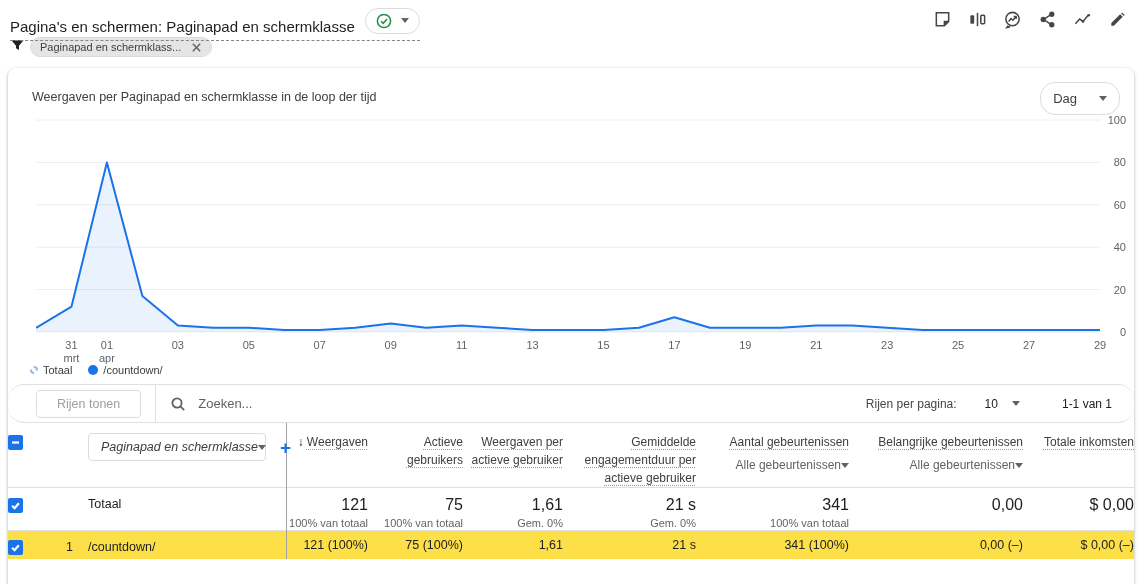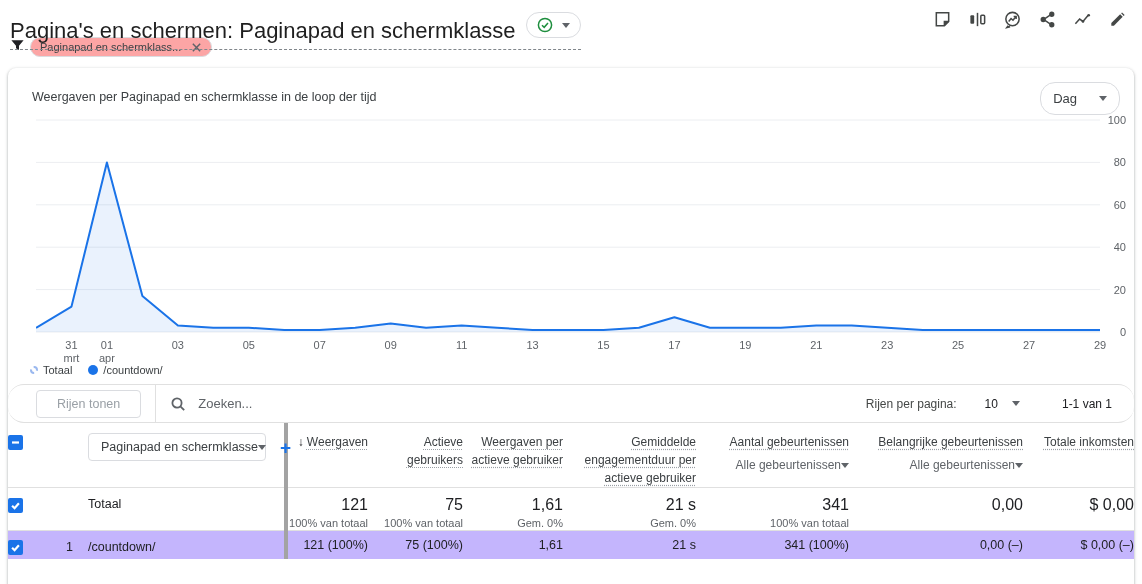--- a/index.html
+++ b/index.html
@@ -7,34 +7,34 @@
   body {
     width:1142px; height:584px; overflow:hidden;
     background:#fff; color:#202124;
     font-family:"Liberation Sans", sans-serif;
     position:relative;
   }
   
   .topbar { position:relative; padding:6px 12px 0 10px; height:34px; }
   .title-wrap { display:inline-flex; align-items:center; gap:8px;
     border-bottom:1px dashed #80868b; padding-bottom:5px; }
-  .page-title { font-size:22px; color:#1f1f1f; white-space:nowrap;margin-top:12px; }
+  .page-title { font-size:15px; color:#1f1f1f; white-space:nowrap;margin-top:12px; }
   .title-badge { display:inline-flex; align-items:center; gap:9px;
     border:1px solid #dadce0; background:#fff; border-radius:15px;
     padding:4px 10px; margin-left:2px; cursor:pointer; }
   .caret { width:0; height:0; border-left:4px solid transparent;
     border-right:4px solid transparent; border-top:5px solid #5f6368; display:inline-block; }
   .top-icons { position:absolute; right:14px; top:8px; display:flex; gap:13px; align-items:center; }
   .ticon { width:22px; height:22px; display:flex; align-items:center; justify-content:center; cursor:pointer; }
   .ticon svg { width:19px; height:19px; stroke:#444746; fill:none; stroke-width:1.6; }
   
   .filter-row { display:flex; align-items:center; gap:5px; padding-left:10px; height:26px; }
   .funnel svg { width:15px; height:15px; fill:#202124; }
   .chip { display:inline-flex; align-items:center; gap:10px; border:1px solid #dadce0;
-    background:#fca5a5; border-radius:13px; padding:3px 9px; font-size:11px; color:#3c4043; cursor:pointer; }
+    background:#e5e5e5; border-radius:13px; padding:3px 9px; font-size:11px; color:#3c4043; cursor:pointer; }
   .chip svg { width:11px; height:11px; stroke:#5f6368; stroke-width:1.6; }
   
   .card { position:absolute; left:8px; top:68px; width:1126px; height:540px;
     background:#fff; border-radius:8px;
     box-shadow:0 1px 2px rgba(60,64,67,.3), 0 1px 3px 1px rgba(60,64,67,.15); }
   .chart-header { display:flex; justify-content:space-between; align-items:flex-start;
     padding:14px 14px 0 24px; height:44px; }
   .chart-title { font-size:12.5px; color:#3c4043; padding-top:8px; }
   .interval-select { display:flex; align-items:center; gap:22px; border:1px solid #dadce0;
     border-radius:15px; padding:8px 12px; font-size:13px; color:#3c4043; cursor:pointer; }
@@ -60,37 +60,37 @@
   .pg-range { margin-left:42px; margin-right:6px; color:#202124; }
   
   table.grid { width:1126px; border-collapse:collapse; table-layout:fixed; font-size:12.5px; }
   .grid th, .grid td { padding:0; vertical-align:top; }
   .hrow th { height:62px; padding-top:10px; font-weight:normal; font-size:12px; color:#3c4043; }
   .metric { text-align:right; padding-right:10px; }
   th.metric .th-t { text-decoration:underline dotted #9aa0a6; text-underline-offset:3px; cursor:pointer; line-height:1.5; }
   .th-sub { display:flex; justify-content:flex-end; align-items:center; gap:0; margin-top:7px;
     color:#5f6368; font-size:12px; cursor:pointer; }
   .sort-arrow { color:#202124; margin-right:3px; }
-  .col-m1 { border-left:4px solid #a3a3a3; }
+  .col-m1 { border-left:1px solid #a3a3a3; }
   .cb-cell { padding-left:30px; }
   .checkbox { width:15px; height:15px; border-radius:2px; background:#1a73e8; margin-top:2px;
     display:flex; align-items:center; justify-content:center; cursor:pointer; }
   .checkbox svg { width:11px; height:11px; stroke:#fff; stroke-width:2.4; fill:none; }
   .dim-head { display:flex; align-items:center; gap:14px; padding-left:22px; }
   .dim-select { display:flex; align-items:center; justify-content:space-between; width:178px;
     border:1px solid #dadce0; border-radius:4px; padding:6px 10px 6px 12px; font-size:12.5px;
-    color:#3c4043; cursor:pointer; white-space:nowrap; }
+    color:#3c4043; cursor:pointer; white-space:nowrap;font-style:italic; }
   .plus-btn { color:#1a73e8; font-size:19px; font-weight:bold; cursor:pointer; line-height:1; }
   .trow td { border-top:1px solid #e0e0e0; }
   .totals td { height:43px; padding-top:8px; }
   .cell-main { color:#202124; font-size:16px; }
   .cell-sub { color:#5f6368; font-size:11px; margin-top:3px; }
   .dim-cell { padding-left:9px; }
   .row-index { display:inline-block; width:22px; color:#202124; }
-  .datarow td { height:28px; padding-top:7px; background:#c4b5fd; font-size:12.5px; color:#202124; }
+  .datarow td { height:28px; padding-top:7px; background:#fde047; font-size:12.5px; color:#202124; }
   .totals .dim-cell, .datarow .dim-cell { padding-top:9px; }
 </style>
 </head>
 <body>
 
 <div class="topbar">
   <span class="title-wrap">
     <span class="page-title">Pagina's en schermen: Paginapad en schermklasse</span>
     <span class="title-badge">
       <span style="display:flex;">

